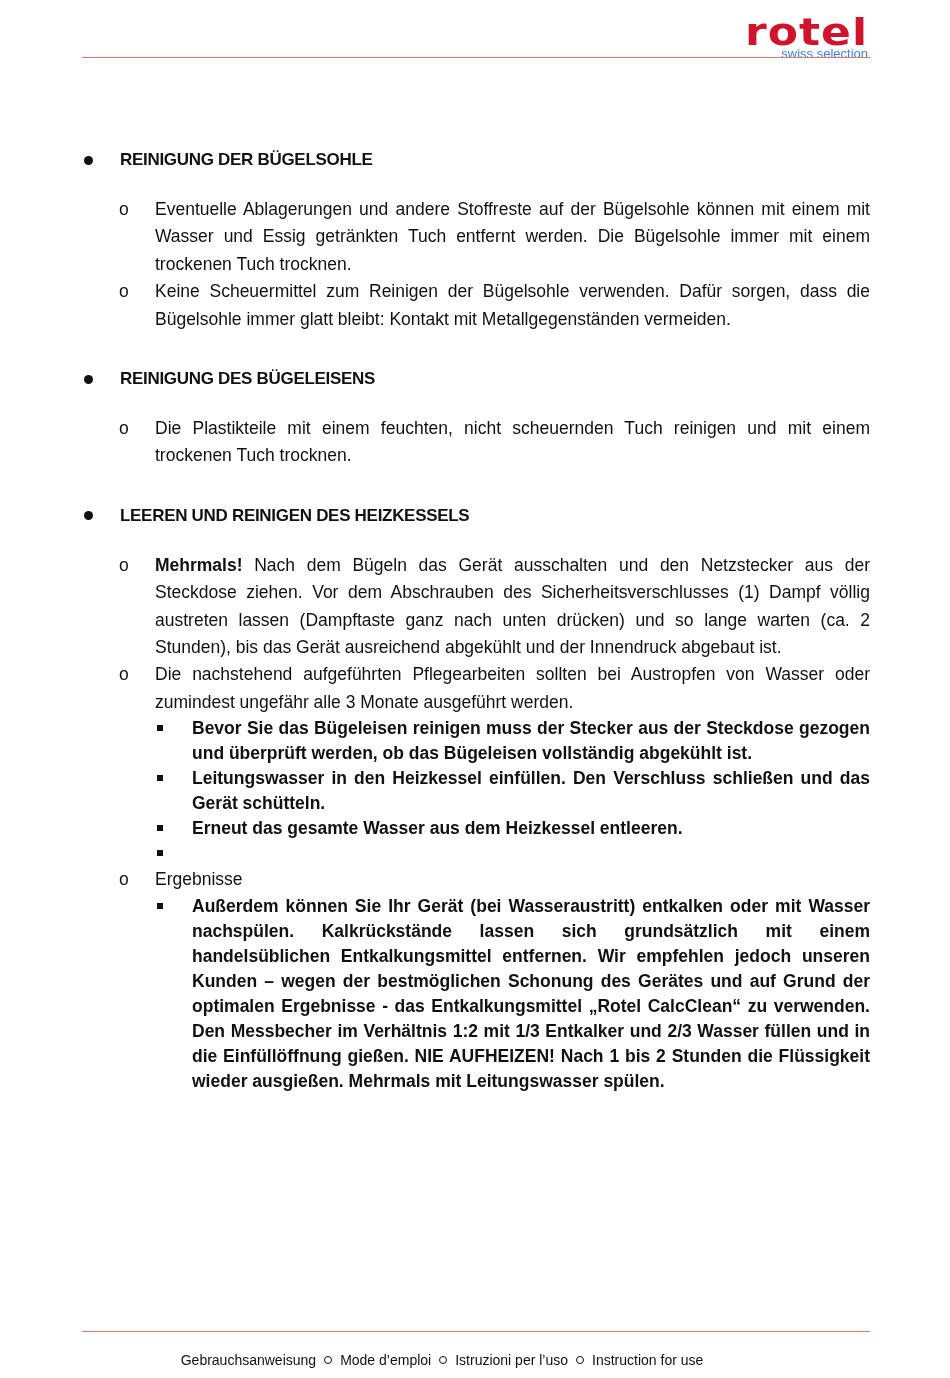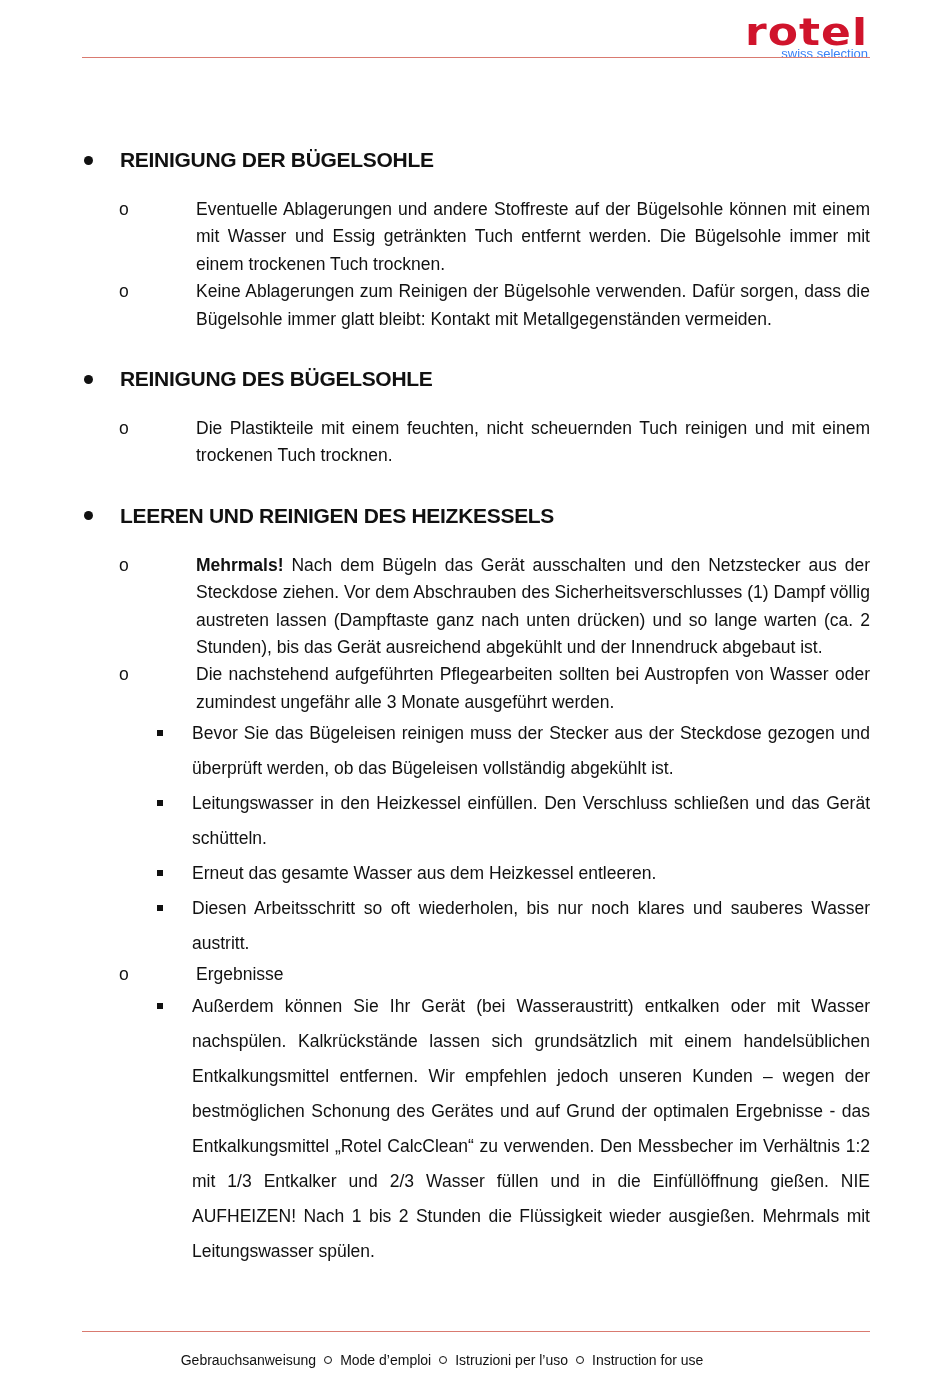--- a/index.html
+++ b/index.html
@@ -15,26 +15,26 @@
   }
   .logo-sub { font-size: 13px; color: #3b82f6; margin-top: -2px; line-height: 14px; }
   .rule { position: absolute; left: 82px; width: 788px; height: 1px; background: #d97a70; }
   .rule.top { top: 57px; }
   .rule.bottom { top: 1331px; }
 
   .content { position: absolute; left: 82px; top: 140px; width: 788px; }
   .section { margin-bottom: 26px; }
   .section-head { display: flex; align-items: center; height: 40px; margin-bottom: 16px; }
   .bullet-dot { width: 9px; height: 9px; border-radius: 50%; background: #111; margin-left: 2px; margin-right: 27px; }
-  .section-title { font-size: 21px; font-weight: bold; letter-spacing: -0.3px; }
+  .section-title { font-size: 17px; font-weight: bold; letter-spacing: -0.3px; }
 
   .lvl1 { display: flex; font-size: 17.5px; line-height: 27.4px; }
   .lvl1 .marker { width: 73px; padding-left: 37px; box-sizing: border-box; flex-shrink: 0; }
-  .lvl1 .text { flex: 1; text-align: justify; margin-left: 41px; }
-  .lvl2 { display: flex; font-size: 17.5px; line-height: 35px; }
+  .lvl1 .text { flex: 1; text-align: justify; }
+  .lvl2 { display: flex; font-size: 17.5px; line-height: 25px; font-weight: bold; }
   .lvl2 .marker { width: 110px; padding-left: 75px; box-sizing: border-box; flex-shrink: 0; }
   .sq { display: inline-block; width: 6px; height: 6px; background: #111; vertical-align: middle; margin-top: -3px; }
   .lvl2 .text { flex: 1; text-align: justify; }
   b { font-weight: bold; }
 
   .footer { position: absolute; top: 1352px; left: 0; width: 884px; text-align: center; font-size: 14px; color: #111; }
   .footer .sep { display: inline-block; width: 6px; height: 6px; border: 1.2px solid #111; border-radius: 50%; margin: 0 8px; vertical-align: middle; margin-top: -2px; }
 </style>
 </head>
 <body>
@@ -51,28 +51,28 @@
     <div class="section-head">
       <span class="bullet-dot"></span>
       <span class="section-title">REINIGUNG DER BÜGELSOHLE</span>
     </div>
     <div class="lvl1">
       <span class="marker">o</span>
       <span class="text">Eventuelle Ablagerungen und andere Stoffreste auf der Bügelsohle können mit einem mit Wasser und Essig getränkten Tuch entfernt werden. Die Bügelsohle immer mit einem trockenen Tuch trocknen.</span>
     </div>
     <div class="lvl1">
       <span class="marker">o</span>
-      <span class="text">Keine Ablagerungen zum Reinigen der Bügelsohle verwenden. Dafür sorgen, dass die Bügelsohle immer glatt bleibt: Kontakt mit Metallgegenständen vermeiden.</span>
+      <span class="text">Keine Scheuermittel zum Reinigen der Bügelsohle verwenden. Dafür sorgen, dass die Bügelsohle immer glatt bleibt: Kontakt mit Metallgegenständen vermeiden.</span>
     </div>
   </div>
 
   <div class="section">
     <div class="section-head">
       <span class="bullet-dot"></span>
-      <span class="section-title">REINIGUNG DES BÜGELSOHLE</span>
+      <span class="section-title">REINIGUNG DES BÜGELEISENS</span>
     </div>
     <div class="lvl1">
       <span class="marker">o</span>
       <span class="text">Die Plastikteile mit einem feuchten, nicht scheuernden Tuch reinigen und mit einem trockenen Tuch trocknen.</span>
     </div>
   </div>
 
   <div class="section">
     <div class="section-head">
       <span class="bullet-dot"></span>
@@ -93,21 +93,20 @@
     <div class="lvl2">
       <span class="marker"><span class="sq"></span></span>
       <span class="text">Leitungswasser in den Heizkessel einfüllen. Den Verschluss schließen und das Gerät schütteln.</span>
     </div>
     <div class="lvl2">
       <span class="marker"><span class="sq"></span></span>
       <span class="text">Erneut das gesamte Wasser aus dem Heizkessel entleeren.</span>
     </div>
     <div class="lvl2">
       <span class="marker"><span class="sq"></span></span>
-      <span class="text">Diesen Arbeitsschritt so oft wiederholen, bis nur noch klares und sauberes Wasser austritt.</span>
     </div>
     <div class="lvl1">
       <span class="marker">o</span>
       <span class="text">Ergebnisse</span>
     </div>
     <div class="lvl2">
       <span class="marker"><span class="sq"></span></span>
       <span class="text">Außerdem können Sie Ihr Gerät (bei Wasseraustritt) entkalken oder mit Wasser nachspülen. Kalkrückstände lassen sich grundsätzlich mit einem handelsüblichen Entkalkungsmittel entfernen. Wir empfehlen jedoch unseren Kunden – wegen der bestmöglichen Schonung des Gerätes und auf Grund der optimalen Ergebnisse - das Entkalkungsmittel „Rotel CalcClean“ zu verwenden. Den Messbecher im Verhältnis 1:2 mit 1/3 Entkalker und 2/3 Wasser füllen und in die Einfüllöffnung gießen. NIE AUFHEIZEN! Nach 1 bis 2 Stunden die Flüssigkeit wieder ausgießen. Mehrmals mit Leitungswasser spülen.</span>
     </div>
   </div>

